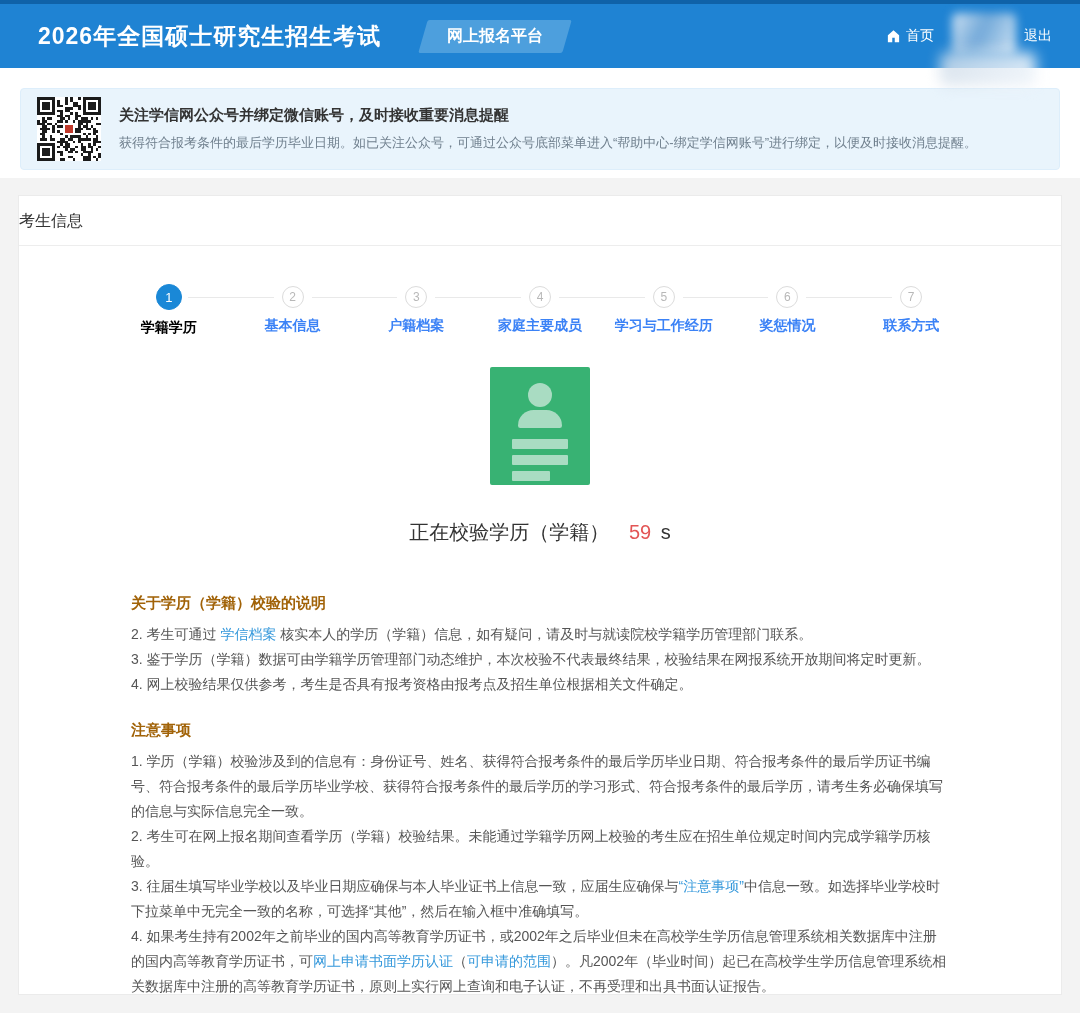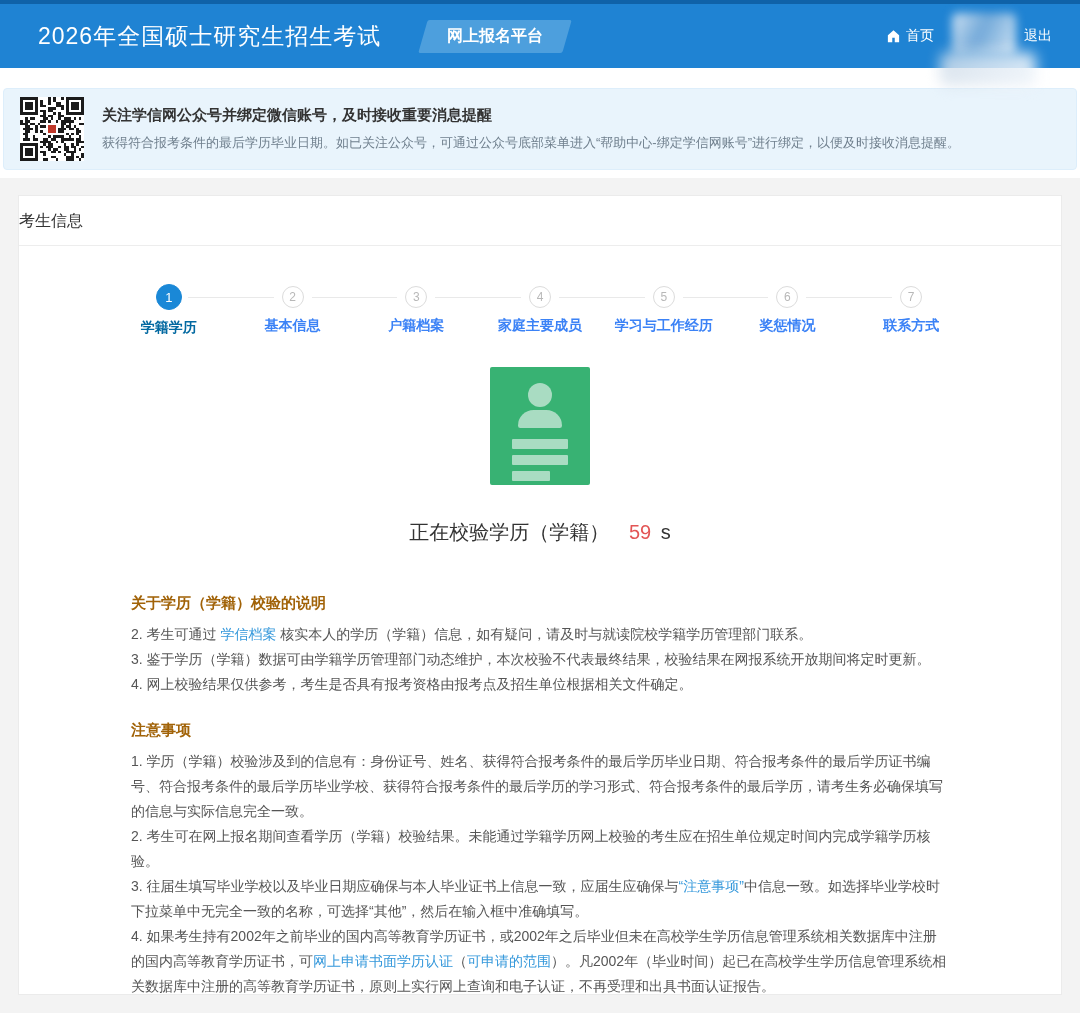--- a/index.html
+++ b/index.html
@@ -6,40 +6,40 @@
   html,body { width:1080px; height:1013px; }
   body {
     font-family: "Liberation Sans", "DejaVu Sans", sans-serif;
     background:#ffffff; position:relative; overflow:hidden;
   }
   
   .header {
     height:68px; background:#1f83d3; border-top:4px solid #0f62a8;
     display:flex; align-items:center; padding:0 28px 0 38px; position:relative; z-index:2;
   }
-  .app-title { color:#fff; font-size:23px; font-weight:normal; letter-spacing:1px; }
+  .app-title { color:#fff; font-size:23px; font-weight:bold; letter-spacing:1px; }
   .badge {
     margin-left:42px; background:#4d9fdd; transform:skewX(-16deg);
     padding:6px 24px; border-radius:2px;
   }
   .badge > span { display:inline-block; transform:skewX(16deg); color:#fff; font-size:16px; font-weight:bold; }
   .header-right { margin-left:auto; display:flex; align-items:center; gap:16px; color:#fff; font-size:14px; }
   .nav-item { display:flex; align-items:center; gap:5px; color:#fff; cursor:pointer; text-decoration:none;justify-content:space-between; }
   .home-ico { width:15px; height:15px; display:inline-block; }
   .avatar-slot { width:58px; height:34px; position:relative; }
   
   .censor1 { position:absolute; left:952px; top:13px; width:64px; height:42px; z-index:6;
     background:linear-gradient(115deg, rgba(225,235,245,.9) 0%, rgba(160,190,220,.65) 45%, rgba(235,243,250,.85) 100%);
     filter:blur(5px); border-radius:6px; }
   .censor2 { position:absolute; left:940px; top:52px; width:96px; height:34px; z-index:6;
     background:linear-gradient(100deg, rgba(210,222,234,.8), rgba(238,244,250,.9));
     filter:blur(7px); border-radius:8px; }
   
   .notice {
-    margin:20px 3px 0; background:#e9f4fc; border:1px solid #ddeefb; border-radius:4px;
+    margin:20px 20px 0; background:#e9f4fc; border:1px solid #ddeefb; border-radius:4px;
     height:82px; display:flex; align-items:center; gap:18px; padding:9px 16px;
   }
   .qr { width:64px; height:64px; background:#fff; flex:0 0 64px; }
   .notice-title { font-size:15px; font-weight:bold; color:#333; margin-bottom:9px; }
   .notice-desc { font-size:13px; color:#6f7f8d; }
   
   .lower-bg { position:absolute; left:0; right:0; top:178px; bottom:0; background:#f3f3f3; z-index:0; }
   
   .panel {
     position:relative; z-index:1; margin:25px 18px 0; background:#fff;
@@ -55,21 +55,21 @@
   .step:not(:last-child)::after {
     content:""; position:absolute; top:11px; left:calc(50% + 19px);
     width:calc(100% - 38px); height:1px; background:#e9e9e9;
   }
   .dot {
     width:22px; height:22px; border-radius:50%; background:#fff; border:1px solid #dcdcdc;
     color:#b8b8b8; font-size:12px; display:flex; align-items:center; justify-content:center; z-index:1;
   }
   .step.active .dot { width:26px; height:26px; margin-top:-2px; background:#1a88d7; border-color:#1a88d7; color:#fff; font-size:13px; }
   .lbl { margin-top:9px; font-size:14px; color:#3b82f6; white-space:nowrap;font-weight:bold; }
-  .step.active .lbl { color:#0369a1; font-weight:bold; }
+  .step.active .lbl { color:#000000; font-weight:bold; }
   
   .id-card {
     width:100px; height:118px; background:#38b273; border-radius:2px;
     margin:30px auto 0; position:relative;
   }
   .person-head { position:absolute; left:38px; top:16px; width:24px; height:24px; border-radius:50%; background:#a9dcc2; }
   .person-body { position:absolute; left:28px; top:43px; width:44px; height:18px; border-radius:20px 20px 3px 3px; background:#a9dcc2; }
   .bar { position:absolute; left:22px; height:10px; background:#a9dcc2; border-radius:1px; }
   .bar1 { top:72px; width:56px; }
   .bar2 { top:88px; width:56px; }

